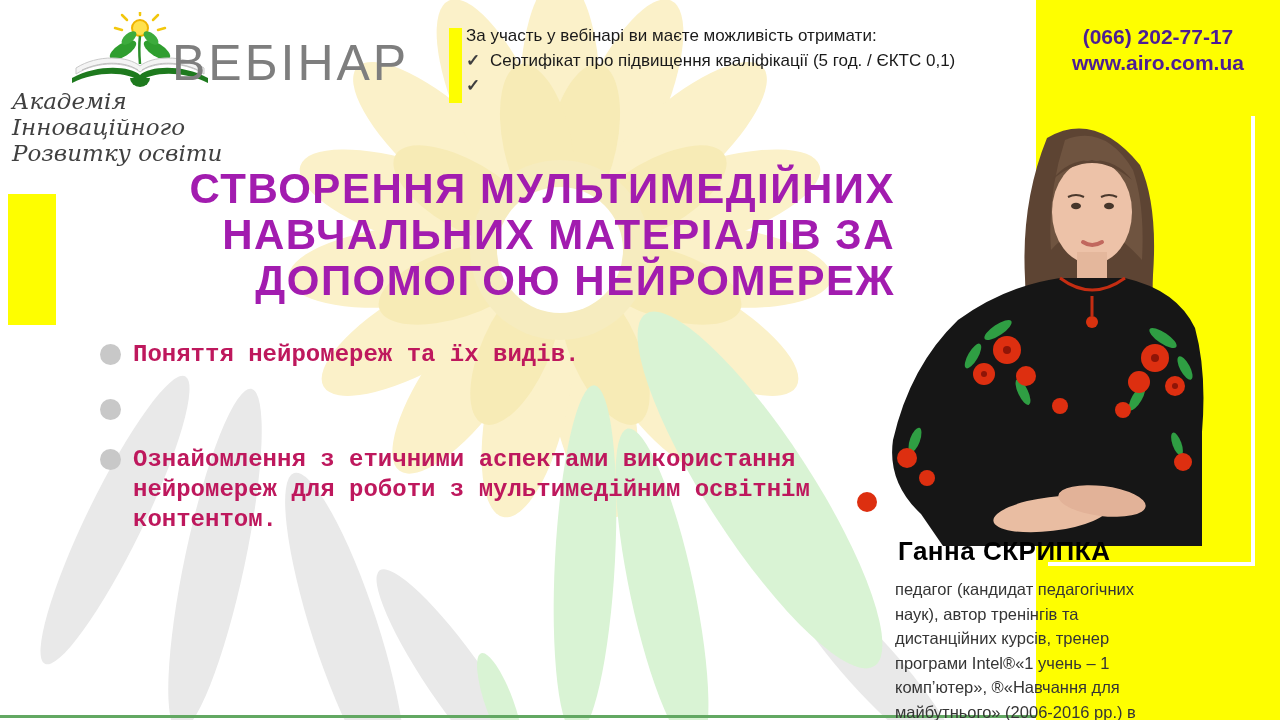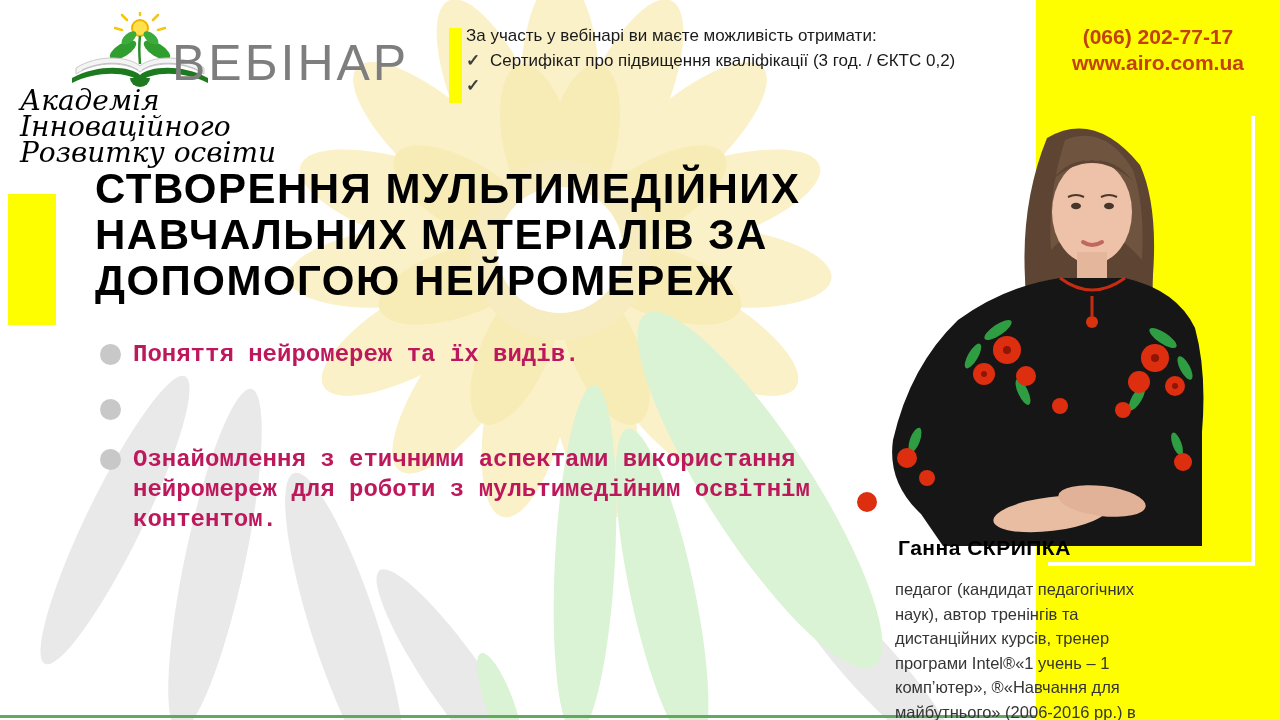--- a/index.html
+++ b/index.html
@@ -13,54 +13,54 @@
   #bg-art { position:absolute; left:0; top:0; z-index:1; }
 
   
   .yellow-col   { left:1036px; top:0; width:244px; height:720px; background:#fefe00; z-index:2; }
   .yellow-rect  { left:8px;   top:194px; width:48px; height:131px; background:#fefe00; z-index:3; }
   .yellow-bar   { left:449px; top:28px;  width:13px; height:75px;  background:#fefe00; z-index:3; }
   .green-line   { left:0; top:715px; width:1036px; height:3px; background:#62a862; z-index:3; }
 
   
   .logo-svg { left:70px; top:12px; z-index:4; }
-  .org-name { left:20px; top:88px; z-index:4; font-family:"DejaVu Serif", serif; font-style:italic;
-              font-size:28px; line-height:26px; color:#000000; }
+  .org-name { left:12px; top:88px; z-index:4; font-family:"DejaVu Serif", serif; font-style:italic;
+              font-size:23px; line-height:26px; color:#404040; }
   .webinar-label { left:172px; top:34px; z-index:4; font-size:50px; letter-spacing:3px; color:#7e7e7e; }
 
   
   .benefits { left:466px; top:24px; width:560px; z-index:4; color:#1a1a1a; }
   .benefits-intro { font-size:17px; line-height:24px; }
   .benefit-row { display:flex; font-size:17px; line-height:25px; }
   .check { width:24px; color:#3f3f3f; font-weight:bold; flex:0 0 24px; }
   .b { font-weight:normal; }
 
   
   .contact { left:1036px; top:24px; width:244px; z-index:5; text-align:center;
-             font-weight:bold; font-size:21px; line-height:26px; color:#c2410c; }
-
-  
-  .main-title { left:95px; top:166px; width:800px; z-index:4; color:#000000;
-                font-weight:bold; font-size:42px; line-height:46px; letter-spacing:1.5px; }
+             font-weight:bold; font-size:21px; line-height:26px; color:#4c1d95; }
+
+  
+  .main-title { left:95px; top:166px; width:800px; z-index:4; color:#a21caf;
+                font-weight:bold; font-size:42px; line-height:46px; letter-spacing:1.5px;text-align:right; }
 
   
   .bullets { left:100px; top:340px; width:740px; z-index:4; }
   .bullet-item { display:flex; margin-bottom:25px; }
   .bullet-dot { flex:0 0 21px; width:21px; height:21px; border-radius:50%;
                 background:#c8c8c8; margin:4px 12px 0 0; }
   .bullet-text { font-family:"Liberation Mono", monospace; font-weight:bold;
                  font-size:24px; line-height:30px; color:#be185d; }
 
   
   .frame-v { left:1251px; top:116px; width:4px; height:450px; background:#ffffff; z-index:3; }
   .frame-h { left:1048px; top:562px; width:207px; height:4px; background:#ffffff; z-index:3; }
   .photo-svg { left:855px; top:110px; z-index:4; }
 
   
-  .speaker-name { left:898px; top:536px; z-index:6; font-weight:bold; font-size:21px;
+  .speaker-name { left:898px; top:536px; z-index:6; font-weight:bold; font-size:26px;
                   letter-spacing:0.5px; color:#000; }
   .speaker-bio { left:895px; top:577px; width:282px; z-index:6; font-size:16.5px;
                  line-height:24.5px; color:#353535; }
 </style>
 </head>
 <body>
 
 <div class="slide">
 
   <svg id="bg-art" width="1280" height="720" viewBox="0 0 1280 720">
@@ -145,21 +145,21 @@
   </svg>
   <div class="abs org-name preline">Академія
 Інноваційного
 Розвитку освіти</div>
   <div class="abs webinar-label">ВЕБІНАР</div>
 
   <div class="abs benefits">
     <div class="benefits-intro">За участь у вебінарі ви  маєте можливість отримати:</div>
     <div class="benefit-row">
       <span class="check">✓</span>
-      <span><span class="b">Сертифікат</span><span> про підвищення кваліфікації </span><span class="b">(3 год. / ЄКТС 0,2)</span></span>
+      <span><span class="b">Сертифікат</span><span> про підвищення кваліфікації </span><span class="b">(5 год. / ЄКТС 0,1)</span></span>
     </div>
     <div class="benefit-row">
       <span class="check">✓</span>
     </div>
   </div>
 
   <div class="abs contact">
     <div>(066) 202-77-17</div>
     <div>www.airo.com.ua</div>
   </div>

